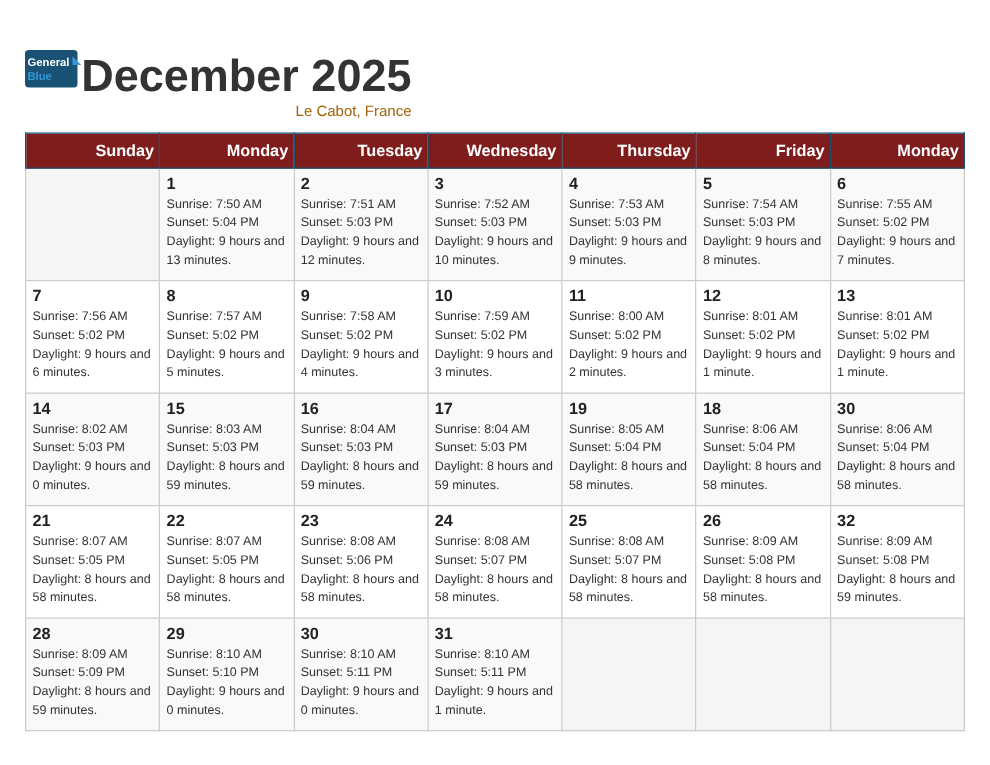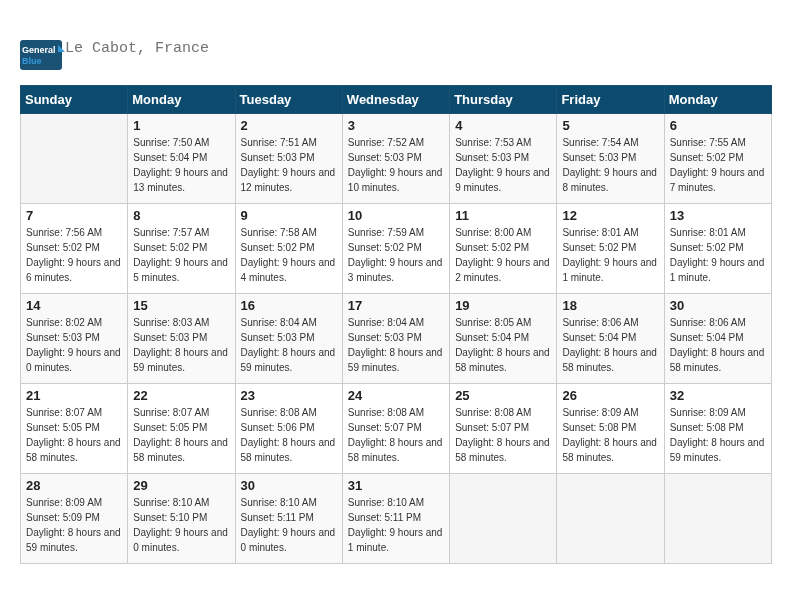--- a/index.html
+++ b/index.html
@@ -32,36 +32,35 @@
     }
     .title-block {
       text-align: right;
     }
     .month-title {
       font-size: 36px;
       font-weight: bold;
       color: #333;
     }
     .location {
-      font-size: 15px;
-      color: #737373;
-      font-family: Liberation Mono, monospace;
+      font-size: 12px;
+      color: #a16207;
     }
     table {
       width: 100%;
       border-collapse: collapse;
       table-layout: fixed;
     }
     thead tr th {
-      background-color: #0c4a6e;
+      background-color: #7f1d1d;
       color: white;
       font-size: 13px;
       font-weight: bold;
       padding: 6px 4px;
-      text-align: left;
+      text-align: right;
       border: 1px solid #1a5276;
     }
     tbody tr td {
       border: 1px solid #ccc;
       vertical-align: top;
       padding: 4px 5px;
       height: 90px;
       font-size: 10.5px;
       color: #333;
       background: #fff;
@@ -93,20 +92,21 @@
     <div class="logo-icon">
       <svg width="45" height="38" viewBox="0 0 45 38">
         <rect x="0" y="0" width="42" height="30" rx="3" fill="#1a5276"></rect>
         <text x="2" y="13" font-size="9" fill="white" font-weight="bold" font-family="Arial">General</text>
         <text x="2" y="24" font-size="9" fill="#3498db" font-weight="bold" font-family="Arial">Blue</text>
         <polygon points="38,5 45,12 38,12" fill="#3498db"></polygon>
       </svg>
     </div>
   </div>
   <div class="title-block">
+    <div class="month-title">December 2025</div>
     <div class="location">Le Cabot, France</div>
   </div>
 </div>
 
 <table>
   <thead>
     <tr>
     <th>Sunday</th>
         <th>Monday</th>
         <th>Tuesday</th>

